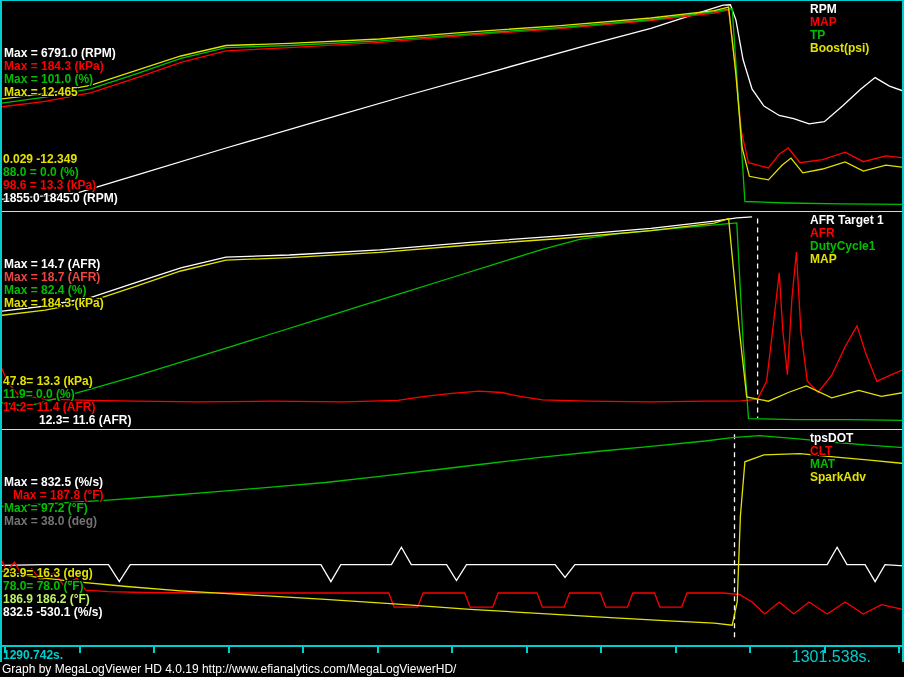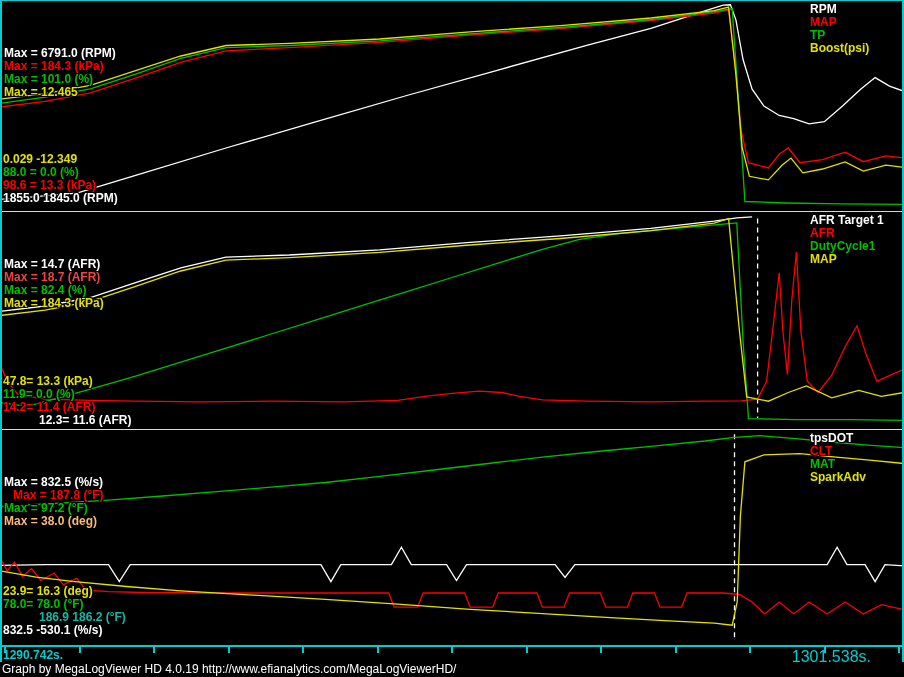--- a/index.html
+++ b/index.html
@@ -20,21 +20,21 @@
   .border-right{position:absolute;top:0;left:902px;width:2px;height:662px;background:#00cdcd;}
   .max-labels,.legend,.cur-labels{
     position:absolute;font-weight:bold;font-size:12px;line-height:13px;white-space:pre;
     text-shadow:1px 1px 0 #000,-1px 1px 0 #000,1px -1px 0 #000,-1px -1px 0 #000;
   }
   .max-labels{top:2px;left:4px;margin-top:44px;}
   .legend{top:2px;left:810px;}
   .cur-labels{left:3px;}
   .panel-1 .cur-labels{bottom:6px;}
   .panel-2 .cur-labels{bottom:2px;}
-  .panel-3 .cur-labels{bottom:8px;}
+  .panel-3 .cur-labels{bottom:26px;}
   .time-axis{position:absolute;top:645px;left:0;width:876px;height:17px;}
   .axis-line{position:absolute;top:0;left:0;width:904px;height:2px;background:#00cdcd;}
   .ticks{position:absolute;top:2px;left:0;width:904px;height:6px;}
   .tick{position:absolute;top:0;width:2px;height:6px;background:#00cdcd;}
   .t-start{position:absolute;top:3px;left:3px;color:#00cdcd;font-weight:bold;font-size:12px;}
   .t-end{position:absolute;top:3px;right:5px;color:#00cdcd;font-weight:normal;font-size:16px;}
   .credit{
     position:absolute;top:662px;left:0;width:902px;height:15px;background:#000;
     color:#ffffff;font-size:12px;line-height:15px;padding-left:2px;white-space:pre;
   }
@@ -72,23 +72,23 @@
   <div class="sep sep-2"></div>
 
   <section class="panel panel-3">
     <svg class="traces" viewBox="0 0 904 215" preserveAspectRatio="none">
         <polyline points="0.0,135.4 45.2,134.6 108.5,134.6 119.3,151.6 130.2,134.6 226.0,134.6 320.9,134.6 330.9,151.6 340.8,134.6 391.4,134.6 401.4,117.2 411.3,134.6 446.6,134.6 456.5,150.5 466.5,134.6 555.1,134.6 565.0,147.5 574.9,134.6 650.9,134.6 732.2,134.6 737.7,134.6 813.6,134.6 827.2,134.6 837.1,117.2 847.0,134.6 865.1,134.6 875.1,151.6 885.0,134.6 904.0,135.9" fill="none" stroke="#ffffff" stroke-width="1.3"></polyline>
         <polyline points="734.5,4.3 734.5,208.5" fill="none" stroke="#ffffff" stroke-width="1.3" stroke-dasharray="5 4"></polyline>
         <polyline points="0.0,127.9 7.2,140.8 14.5,132.2 22.6,146.2 31.6,138.7 40.7,150.5 54.2,143.0 63.3,154.8 76.8,148.3 85.9,160.2 108.5,161.7 144.6,162.5 198.9,163.0 289.3,163.0 388.7,163.0 394.1,177.2 417.6,177.2 423.1,163.0 464.7,163.0 470.1,177.2 492.7,177.2 498.1,163.0 537.0,163.0 542.4,177.2 564.1,177.2 569.5,163.0 600.3,163.0 605.7,177.2 627.4,177.2 632.8,163.0 654.5,163.0 659.9,177.2 681.6,177.2 687.0,163.0 723.2,163.0 739.5,164.5 752.1,172.0 764.8,184.0 779.2,172.0 793.7,184.0 809.1,172.0 827.2,184.0 845.2,172.0 863.3,184.0 881.4,174.6 904.0,179.7" fill="none" stroke="#ff0000" stroke-width="1.3"></polyline>
         <polyline points="0.0,76.3 54.2,73.5 108.5,70.1 162.7,66.0 217.0,61.7 271.2,57.2 325.4,52.5 379.7,46.4 433.9,40.0 488.2,33.5 542.4,27.1 596.6,21.5 650.9,16.3 705.1,11.0 732.2,7.7 759.4,5.6 795.5,8.6 831.7,12.0 867.8,15.1 904.0,17.6" fill="none" stroke="#00bf00" stroke-width="1.3"></polyline>
         <polyline points="0.0,140.8 36.2,147.1 72.3,151.4 126.6,156.5 180.8,160.8 253.1,165.1 325.4,169.4 397.8,174.2 470.1,179.3 542.4,183.6 614.7,187.9 669.0,190.9 714.2,193.1 732.2,195.2 737.2,172.0 740.4,86.0 744.9,31.8 763.9,24.9 800.0,23.6 836.2,27.1 869.6,30.1 904.0,33.5" fill="none" stroke="#e2e200" stroke-width="1.3"></polyline>
       </svg>
-    <div class="max-labels"><div style="color: rgb(255, 255, 255);">Max = 832.5 (%/s)</div><div style="color: rgb(255, 0, 0); padding-left: 9px;">Max = 187.8 (°F)</div><div style="color: rgb(0, 191, 0);">Max = 97.2 (°F)</div><div style="color: #fdba74;">Max = 38.0 (deg)</div></div>
+    <div class="max-labels"><div style="color: rgb(255, 255, 255);">Max = 832.5 (%/s)</div><div style="color: rgb(255, 0, 0); padding-left: 9px;">Max = 187.8 (°F)</div><div style="color: rgb(0, 191, 0);">Max = 97.2 (°F)</div><div style="color: #737373;">Max = 38.0 (deg)</div></div>
     <div class="legend"><div style="color: rgb(255, 255, 255);">tpsDOT</div><div style="color: rgb(255, 0, 0);">CLT</div><div style="color: rgb(0, 191, 0);">MAT</div><div style="color: rgb(226, 226, 0);">SparkAdv</div></div>
-    <div class="cur-labels"><div style="color: rgb(226, 226, 0);">23.9= 16.3 (deg)</div><div style="color: rgb(0, 191, 0);">78.0= 78.0 (°F)</div><div style="color: #14b8a6; margin-left: 36px;">186.9 186.2 (°F)</div><div style="color: rgb(255, 255, 255);">832.5 -530.1 (%/s)</div></div>
+    <div class="cur-labels"><div style="color: rgb(226, 226, 0);">23.9= 16.3 (deg)</div><div style="color: rgb(0, 191, 0);">78.0= 78.0 (°F)</div><div style="color: #bef264;">186.9 186.2 (°F)</div><div style="color: rgb(255, 255, 255);">832.5 -530.1 (%/s)</div></div>
   </section>
 
   <div class="time-axis">
     <div class="axis-line"></div>
     <div class="ticks">
         <div class="tick" style="left: 4px;"></div>
         <div class="tick" style="left: 78.5px;"></div>
         <div class="tick" style="left: 153px;"></div>
         <div class="tick" style="left: 227.5px;"></div>
         <div class="tick" style="left: 302px;"></div>

